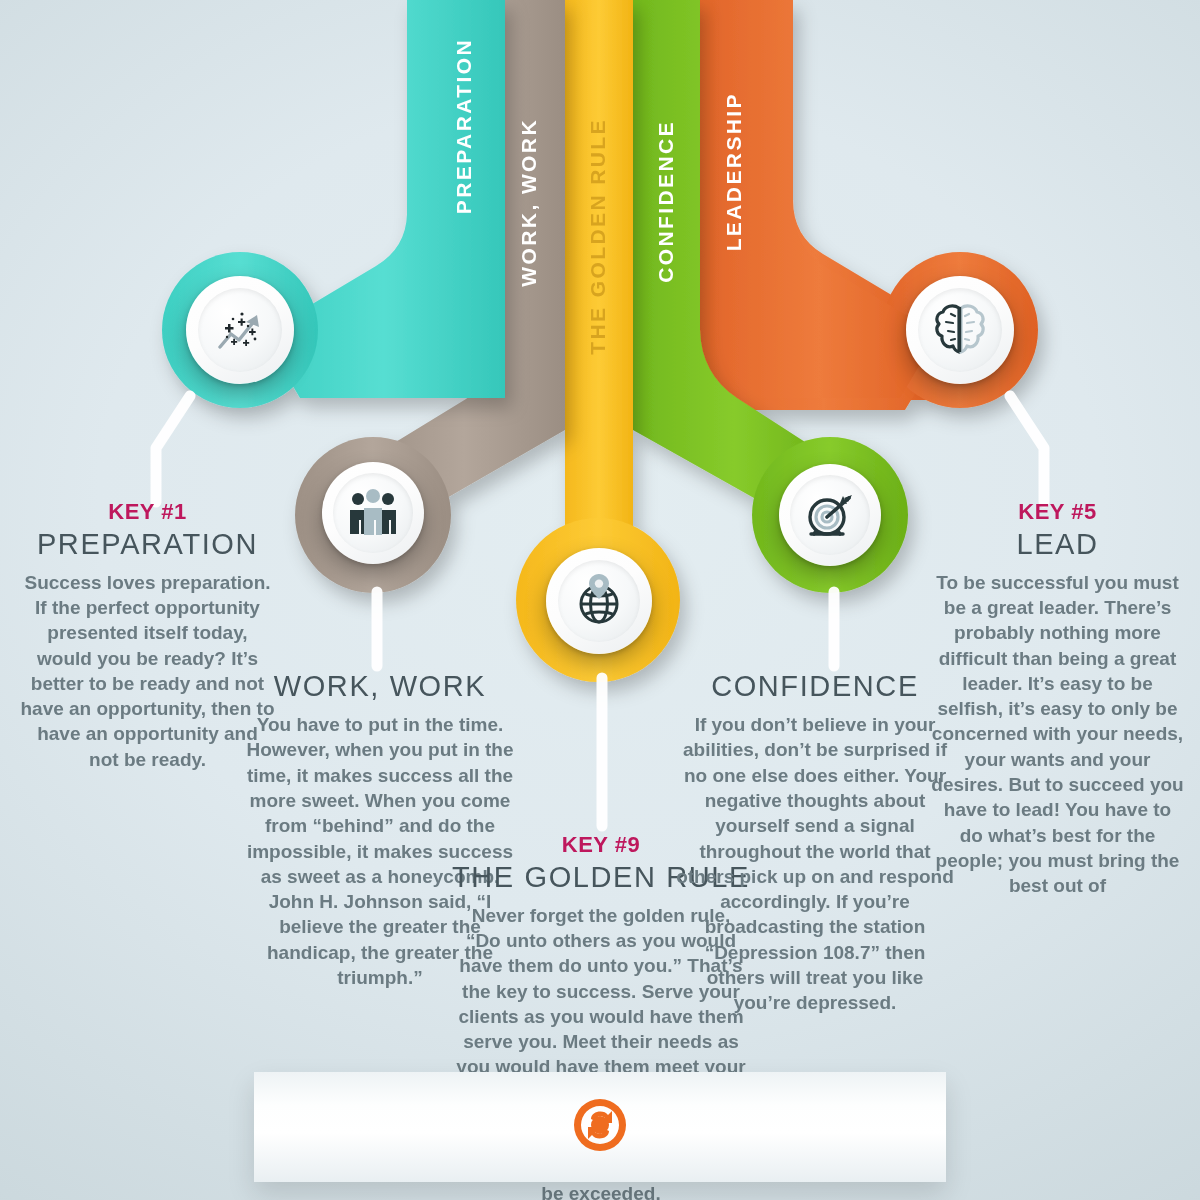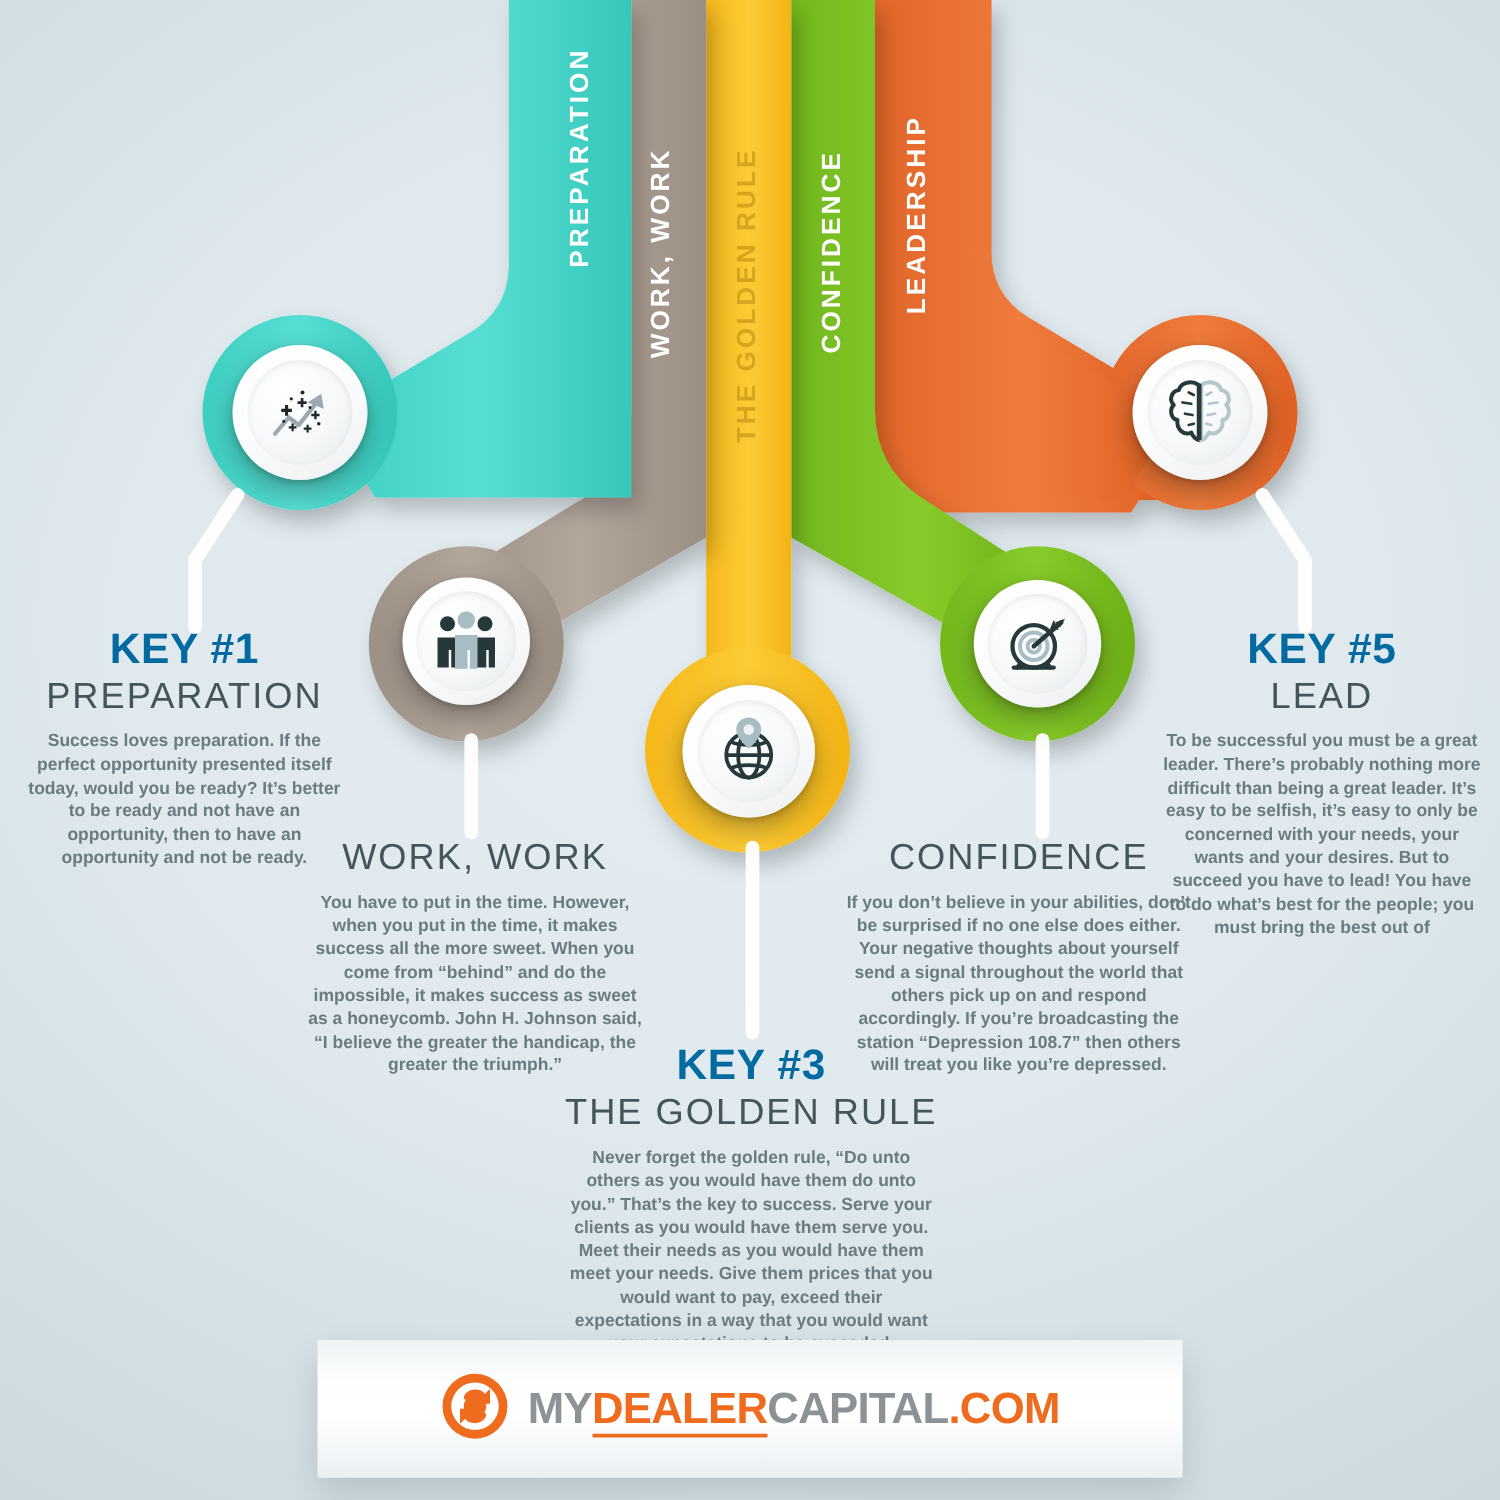--- a/index.html
+++ b/index.html
@@ -40,29 +40,29 @@
     display:flex;align-items:center;justify-content:center;
   }
   .disc svg{display:block;}
 
   
   .elbowSvg{position:absolute;}
 
   
   .keyblock{position:absolute;text-align:center;}
   .keyno{
-    font-weight:bold;font-size:34px;color:#0369a1;letter-spacing:.5px;
+    font-weight:bold;font-size:22px;color:#be185d;letter-spacing:.5px;
     line-height:1.12;margin:0;
   }
   .keytitle{
     font-size:29px;color:#46555c;letter-spacing:1.6px;font-weight:300;
     line-height:1.18;margin:2px 0 9px 0;
   }
   .keybody{
-    font-size:14px;line-height:1.33;color:#6b7b82;font-weight:bold;
+    font-size:19px;line-height:1.33;color:#6b7b82;font-weight:bold;
     margin:0;
   }
 
   
   #footer{
     position:absolute;left:254px;top:1072px;width:692px;height:110px;
     background:linear-gradient(180deg,#eef3f5 0%,#fdfefe 30%,#ffffff 55%,#e9eff2 100%);
     box-shadow:0 12px 26px rgba(0,0,0,.13);
     display:flex;align-items:center;justify-content:center;
   }
@@ -265,21 +265,21 @@
     <div class="keytitle">PREPARATION</div>
     <div class="keybody">Success loves preparation.  If the perfect opportunity presented itself today, would you be ready?  It’s better to be ready and not have an opportunity, then to have an opportunity and not be ready.</div>
   </div>
 
   <div class="keyblock" style="left:244px;top:667px;width:272px;">
     <div class="keytitle">WORK, WORK</div>
     <div class="keybody">You have to put in the time.  However, when you put in the time, it makes success all the more sweet.  When you come from “behind” and do the impossible, it makes success as sweet as a honeycomb. John H. Johnson said, “I believe the greater the handicap, the greater the triumph.”</div>
   </div>
 
   <div class="keyblock" style="left:452px;top:833px;width:298px;">
-    <div class="keyno">KEY #3</div>
+    <div class="keyno">KEY #9</div>
     <div class="keytitle">THE GOLDEN RULE</div>
     <div class="keybody">Never forget the golden rule, “Do unto others as you would have them do unto you.” That’s the key to success.  Serve your clients as you would have them serve you.  Meet their needs as you would have them meet your needs.  Give them prices that you would want to pay, exceed their expectations in a way that you would want your expectations to be exceeded.</div>
   </div>
 
   <div class="keyblock" style="left:676px;top:667px;width:278px;">
     <div class="keytitle">CONFIDENCE</div>
     <div class="keybody">If you don’t believe in your abilities, don’t be surprised if no one else does either.  Your negative thoughts about yourself send a signal throughout the world that others pick up on and respond accordingly.  If you’re broadcasting the station “Depression 108.7” then others will treat you like you’re depressed.</div>
   </div>
 
   <div class="keyblock" style="left:930px;top:500px;width:255px;">
@@ -292,19 +292,16 @@
     <div class="logowrap">
       <span>
         <svg width="56" height="56" viewBox="0 0 56 56">
           <path d="M28,2 A26,26 0 0,0 2,28 A26,26 0 0,0 28,54 A26,26 0 0,0 54,28 A26,26 0 0,0 28,2 Z
                    M28,9 A19,19 0 0,1 47,28 A19,19 0 0,1 28,47 A19,19 0 0,1 9,28 A19,19 0 0,1 28,9 Z" fill="#ef6c1f"></path>
           <path d="M19,22 C19,14 32,12 36,18 L40,14 L40,26 L28,26 L33,21 C30,18 23,19 23,24 Z" fill="#ef6c1f"></path>
           <path d="M37,34 C37,42 24,44 20,38 L16,42 L16,30 L28,30 L23,35 C26,38 33,37 33,32 Z" fill="#ef6c1f"></path>
           <circle cx="28" cy="28" r="9" fill="#ef6c1f"></circle>
         </svg>
       </span>
-      <span class="logotext">
-        <span class="lg-gray">MY</span><span class="lg-or">DEALER</span><span class="lg-gray">CAPITAL</span><span class="lg-or2">.COM</span>
-      </span>
     </div>
   </div>
 
 </div>
 
 </body></html>

